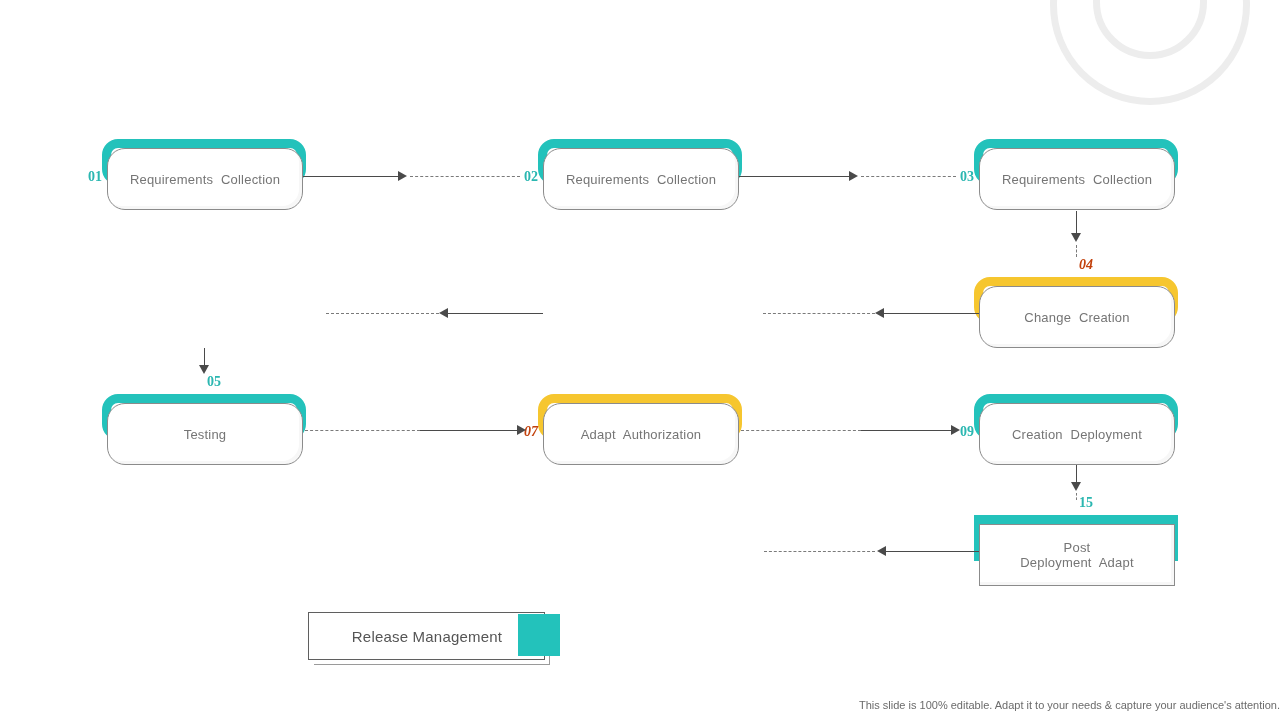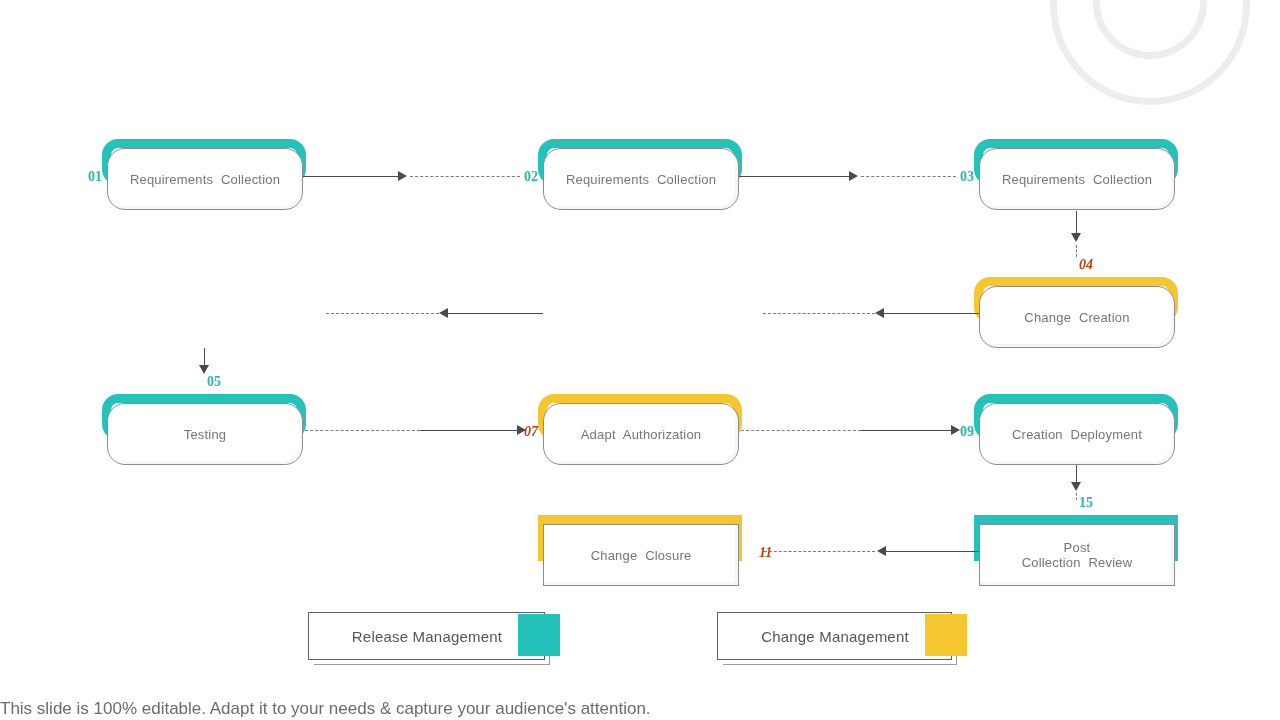--- a/index.html
+++ b/index.html
@@ -62,22 +62,22 @@
   }
   .legend-box::after {
     content:""; position:absolute; left:5px; top:5px; width:100%; height:100%;
     border-right:1px solid #9a9a9a; border-bottom:1px solid #9a9a9a; pointer-events:none;
   }
   .legend-box .label { padding-right:34px;margin-left:35px; }
   .swatch { position:absolute; right:-16px; top:1px; width:42px; height:42px; z-index:2; }
   .swatch.teal { background:#23c2bb; }
   .swatch.yellow { background:#f6c62f; }
 
-  .footer { position:absolute; left:0; top:699px; width:100%; text-align:left;
-    font-size:17px; color:#6b6b6b; }
+  .footer { position:absolute; left:0; top:699px; width:100%; text-align:right;
+    font-size:11px; color:#6b6b6b; }
 </style>
 </head>
 <body>
 
 <div class="slide">
 
   <div class="ring outer"></div>
   <div class="ring inner"></div>
 
 
@@ -132,33 +132,26 @@
   </div>
 
   <div class="node teal" style="left:979px; top:403px">
     <div class="bracket"></div>
     <div class="card">
       <span>Creation Deployment</span>
     </div>
     <span class="num num-left">09</span>
   </div>
 
-  <div class="node yellow square" style="left:543px; top:524px">
-    <div class="bracket"></div>
-    <div class="card">
-      <span>Change Closure</span>
-    </div>
-    <span class="num num-right">11</span>
-  </div>
 
   <div class="node teal square" style="left:979px; top:524px">
     <div class="bracket"></div>
     <div class="card">
       <span>Post</span>
-      <span>Collection Review</span>
+      <span>Deployment Adapt</span>
     </div>
     <span class="num num-top">15</span>
   </div>
 
   <div class="h-solid" style="left:303px; top:176px; width:95px"></div>
   <div class="ah ah-right" style="left:398px; top:171px"></div>
   <div class="h-dash" style="left:410px; top:176px; width:110px"></div>
 
   <div class="h-solid" style="left:739px; top:176px; width:110px"></div>
   <div class="ah ah-right" style="left:849px; top:171px"></div>
@@ -192,20 +185,16 @@
   <div class="v-dash" style="left:1076px; top:493px; height:7px"></div>
 
   <div class="h-solid" style="left:886px; top:551px; width:93px"></div>
   <div class="ah ah-left" style="left:877px; top:546px"></div>
   <div class="h-dash" style="left:764px; top:551px; width:111px"></div>
 
   <div class="legend-box" style="left:308px; width:235px">
     <span class="label">Release Management</span>
     <span class="swatch teal"></span>
   </div>
-  <div class="legend-box" style="left:717px; width:233px">
-    <span class="label">Change Management</span>
-    <span class="swatch yellow"></span>
-  </div>
 
   <div class="footer">This slide is 100% editable. Adapt it to your needs &amp; capture your audience's attention.</div>
 
 </div>
 
 </body></html>

